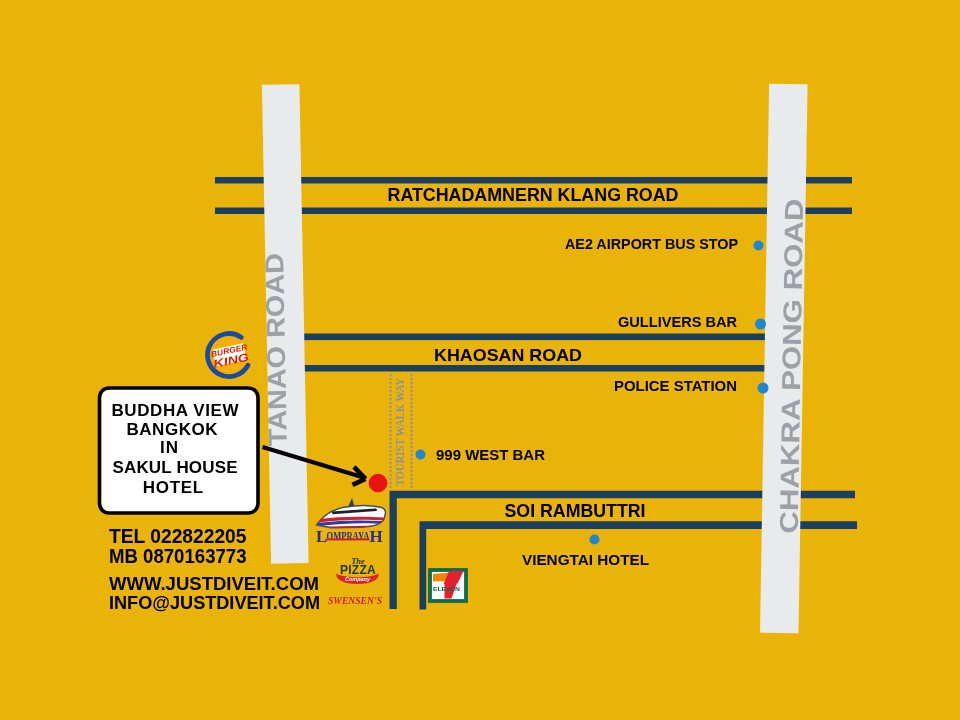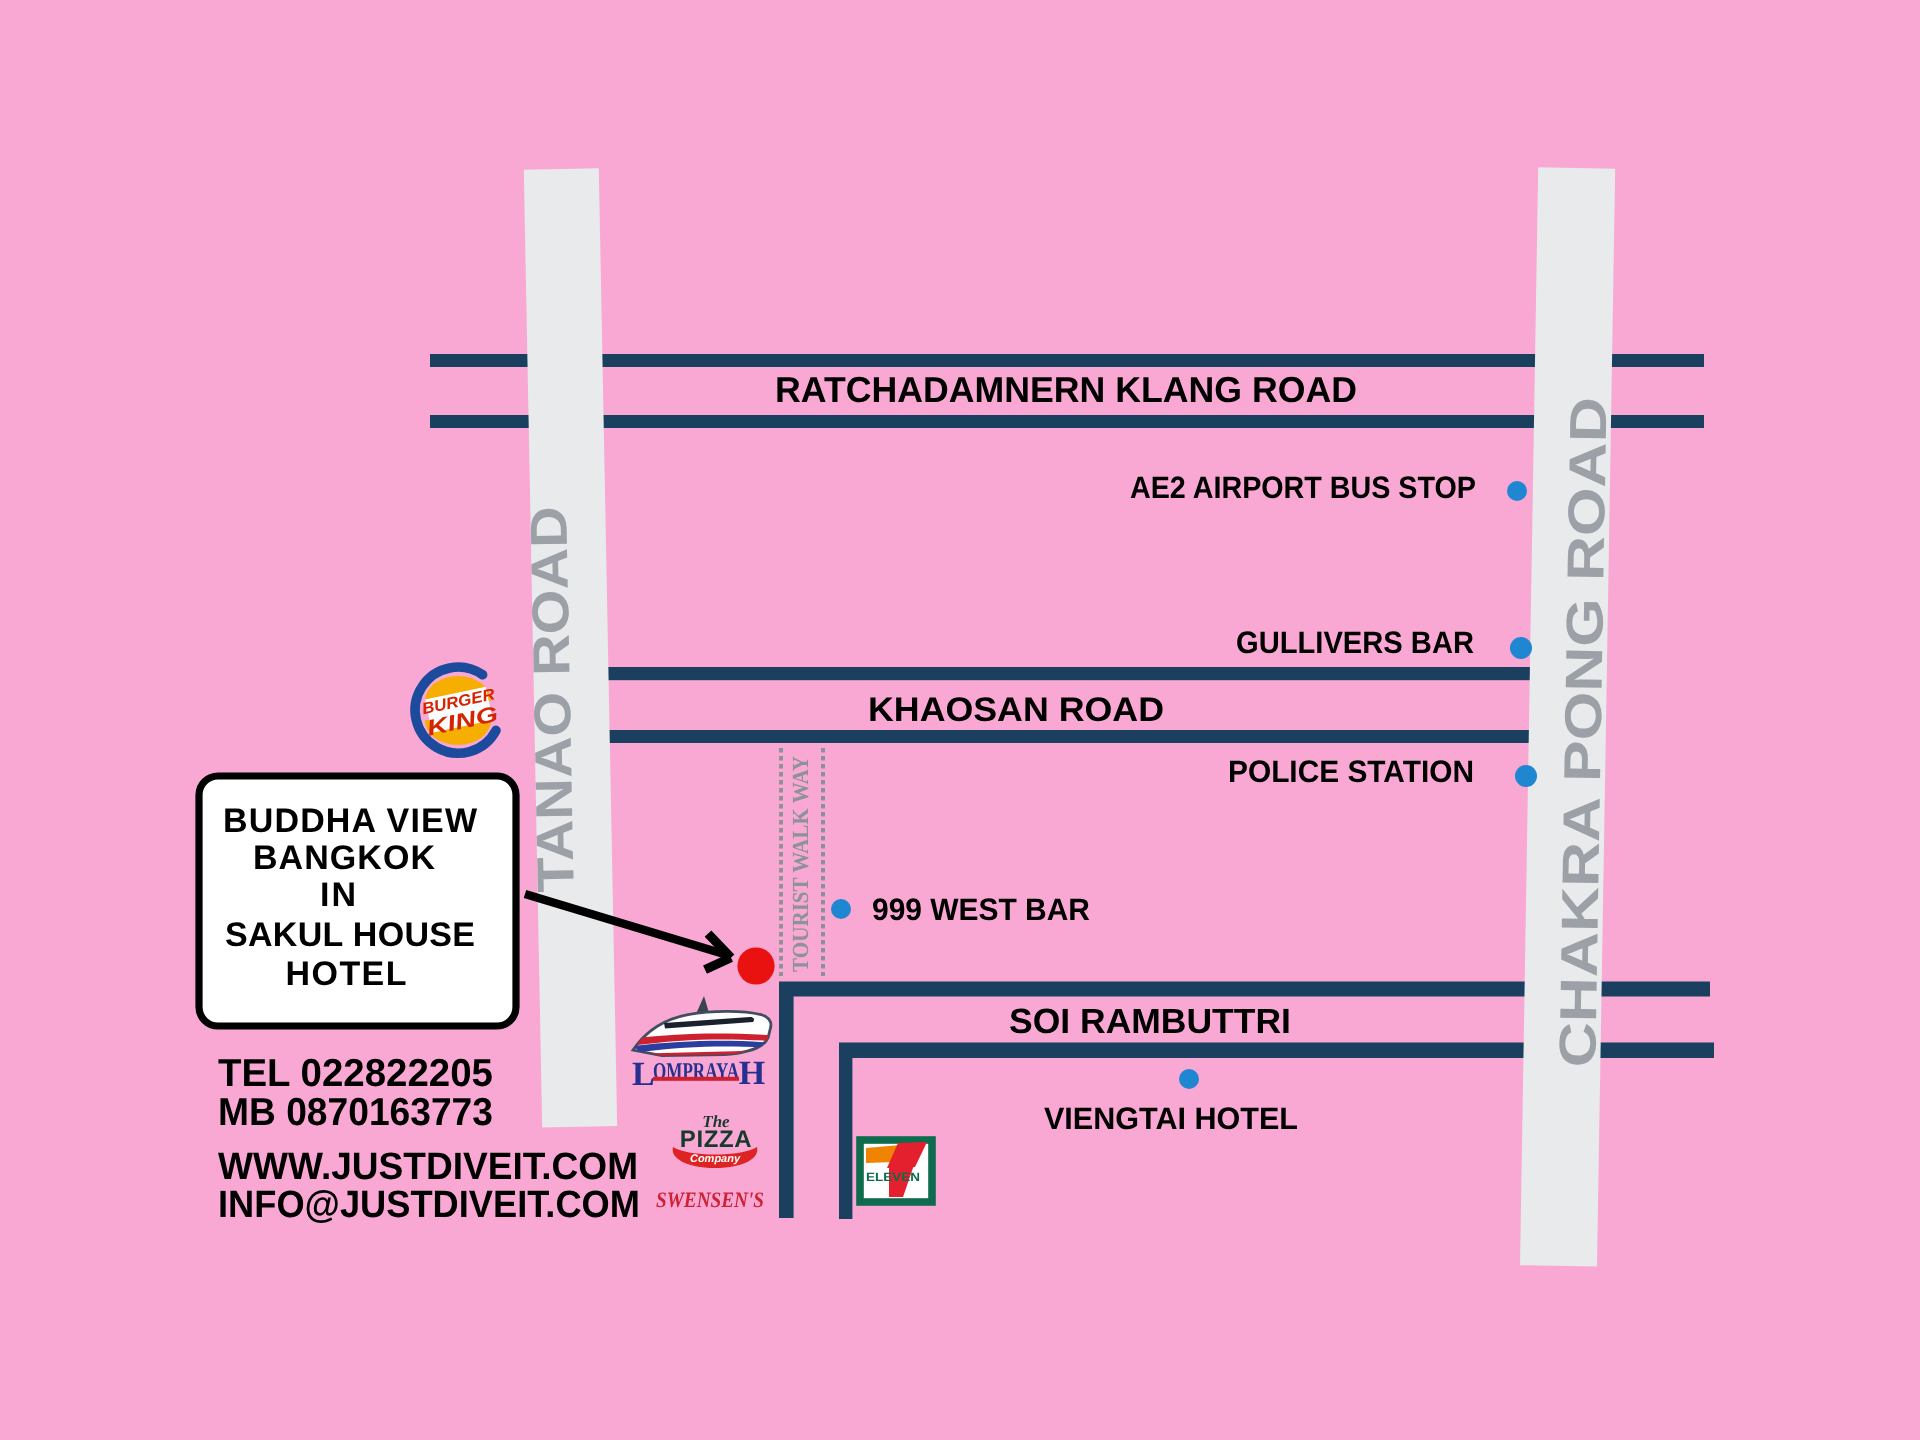--- a/index.html
+++ b/index.html
@@ -1,16 +1,16 @@
 <!DOCTYPE html>
 <html><head>
 <meta charset="utf-8">
 <style>
   html,body{margin:0;padding:0;background:#ffffff;}
-  #page{position:relative;width:960px;height:720px;background:#f9a8d4;overflow:hidden;
+  #page{position:relative;width:960px;height:720px;background:#eab308;overflow:hidden;
         font-family:"Liberation Sans", sans-serif;}
 </style>
 </head>
 <body>
 
 <div id="page">
 <svg width="960" height="720" viewBox="0 0 960 720" xmlns="http://www.w3.org/2000/svg" font-family="Liberation Sans, sans-serif">
 
   <rect x="215" y="177" width="637" height="6.5" fill="#1b405f"></rect>
 

